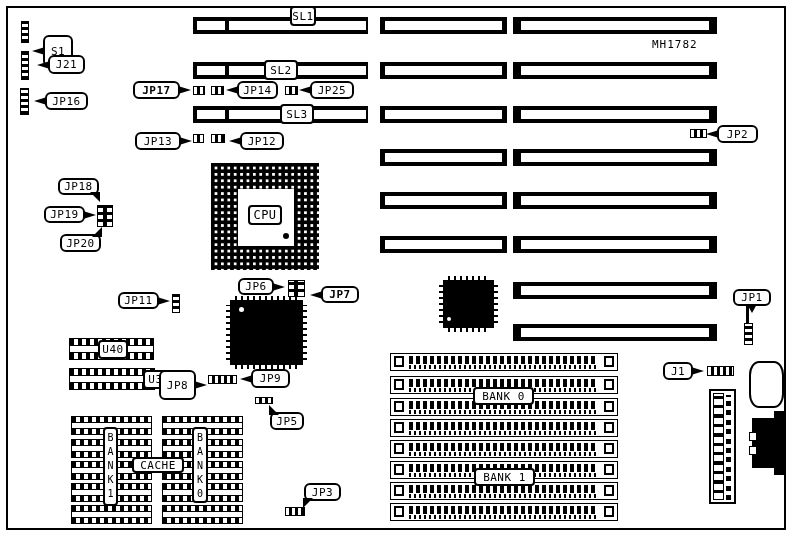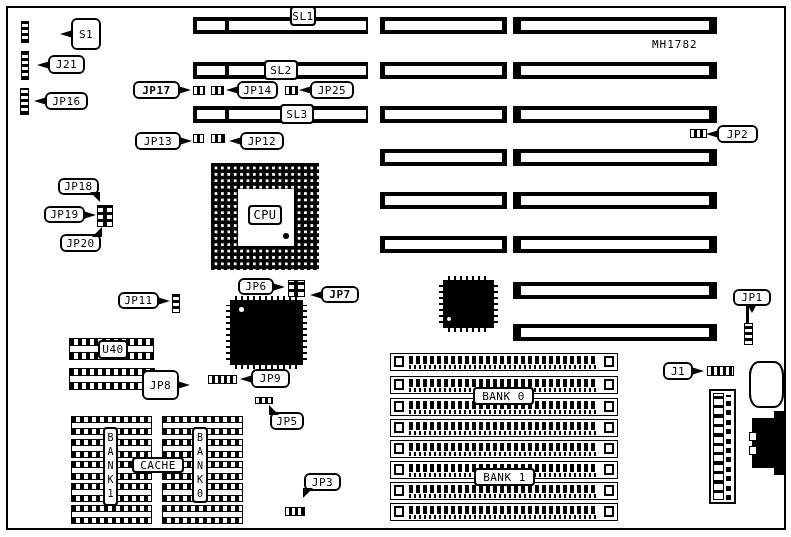--- a/index.html
+++ b/index.html
@@ -139,21 +139,21 @@
       <div class="win" style="left:8px;top:4px;width:188px;height:9px;"></div>
     </div>
   <div class="bar" style="left:513px;top:282px;width:204px;height:17px;">
       <div class="win" style="left:8px;top:4px;width:188px;height:9px;"></div>
     </div>
   <div class="bar" style="left:513px;top:324px;width:204px;height:17px;">
       <div class="win" style="left:8px;top:4px;width:188px;height:9px;"></div>
     </div>
 
   <div class="cv" style="left:21px;top:21px;width:8px;height:22px;"></div>
-  <div class="bubble" style="left:43px;top:18px;width:30px;height:32px;margin-left:28px;">
+  <div class="bubble" style="left:43px;top:35px;width:30px;height:32px;">
       <span class="tail tl"></span>
       <b style="font-weight:normal">S1</b>
     </div>
   <div class="cv" style="left:21px;top:51px;width:8px;height:29px;"></div>
   <div class="bubble" style="left:48px;top:55px;width:37px;height:19px;">
       <span class="tail tl"></span>
       <b style="font-weight:normal">J21</b>
     </div>
   <div class="cv" style="left:20px;top:88px;width:9px;height:27px;"></div>
   <div class="bubble" style="left:45px;top:92px;width:43px;height:18px;">
@@ -249,36 +249,36 @@
       <div class="pt"></div>
       <div class="pb"></div>
     </div>
   <div class="lbox" style="left:98px;top:340px;width:30px;height:19px;">U40</div>
   <div class="dip" style="left:69px;top:368px;width:86px;height:22px;">
       <div class="pt"></div>
       <div class="pb"></div>
     </div>
   <div class="lbox" style="left:98px;top:370px;width:32px;height:19px;margin-left:45px;">U39</div>
 
-  <div class="bubble" style="left:142px;top:370px;width:37px;height:30px;">
+  <div class="bubble" style="left:159px;top:370px;width:37px;height:30px;">
       <span class="tail tr"></span>
       <b style="font-weight:normal">JP8</b>
     </div>
   <div class="jh" style="left:208px;top:375px;width:29px;height:9px;"></div>
   <div class="bubble" style="left:251px;top:369px;width:39px;height:19px;">
       <span class="tail tl"></span>
       <b style="font-weight:normal">JP9</b>
     </div>
   <div class="jh" style="left:255px;top:397px;width:18px;height:7px;"></div>
   <div class="bubble" style="left:270px;top:412px;width:34px;height:18px;">
       <span class="tail tul"></span>
       <b style="font-weight:normal">JP5</b>
     </div>
   <div class="jh" style="left:285px;top:507px;width:20px;height:9px;"></div>
-  <div class="bubble" style="left:304px;top:473px;width:37px;height:18px;">
+  <div class="bubble" style="left:304px;top:483px;width:37px;height:18px;">
       <span class="tail tdl"></span>
       <b style="font-weight:normal">JP3</b>
     </div>
 
   <div class="dip dip-sm" style="left:71px;top:416px;width:81px;height:19px;">
       <div class="pt"></div>
       <div class="pb"></div>
     </div>
   <div class="dip dip-sm" style="left:71px;top:439px;width:81px;height:19px;">
       <div class="pt"></div>

